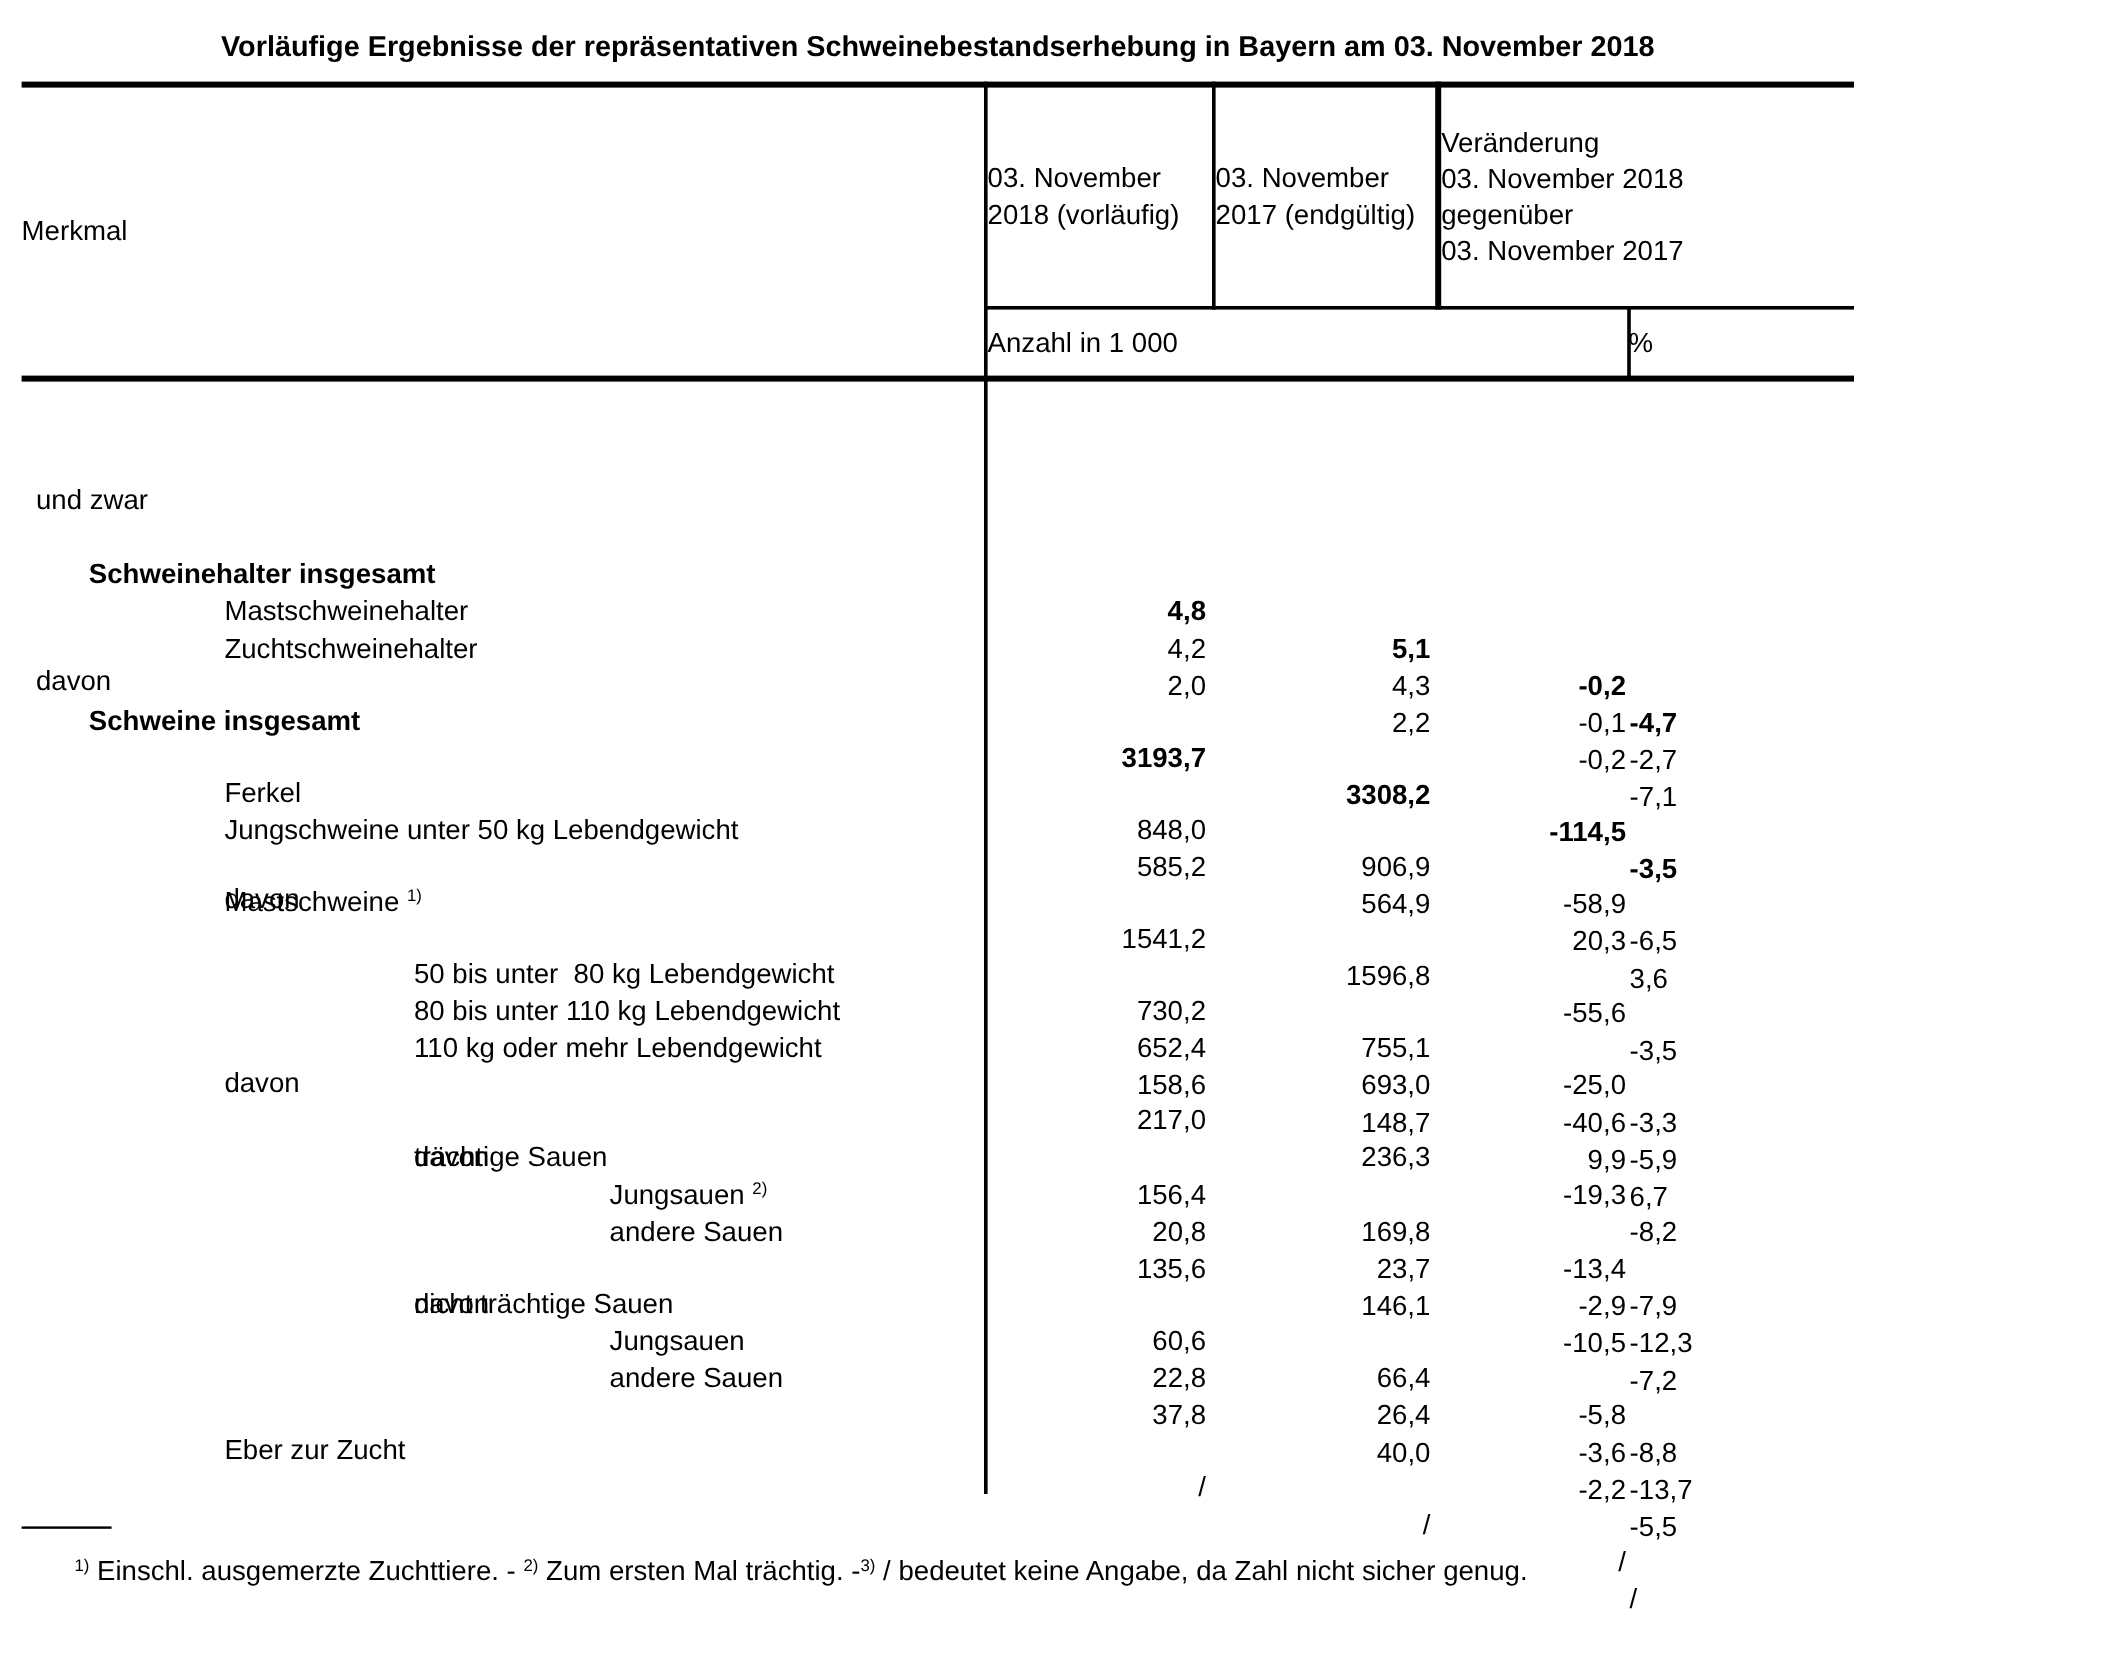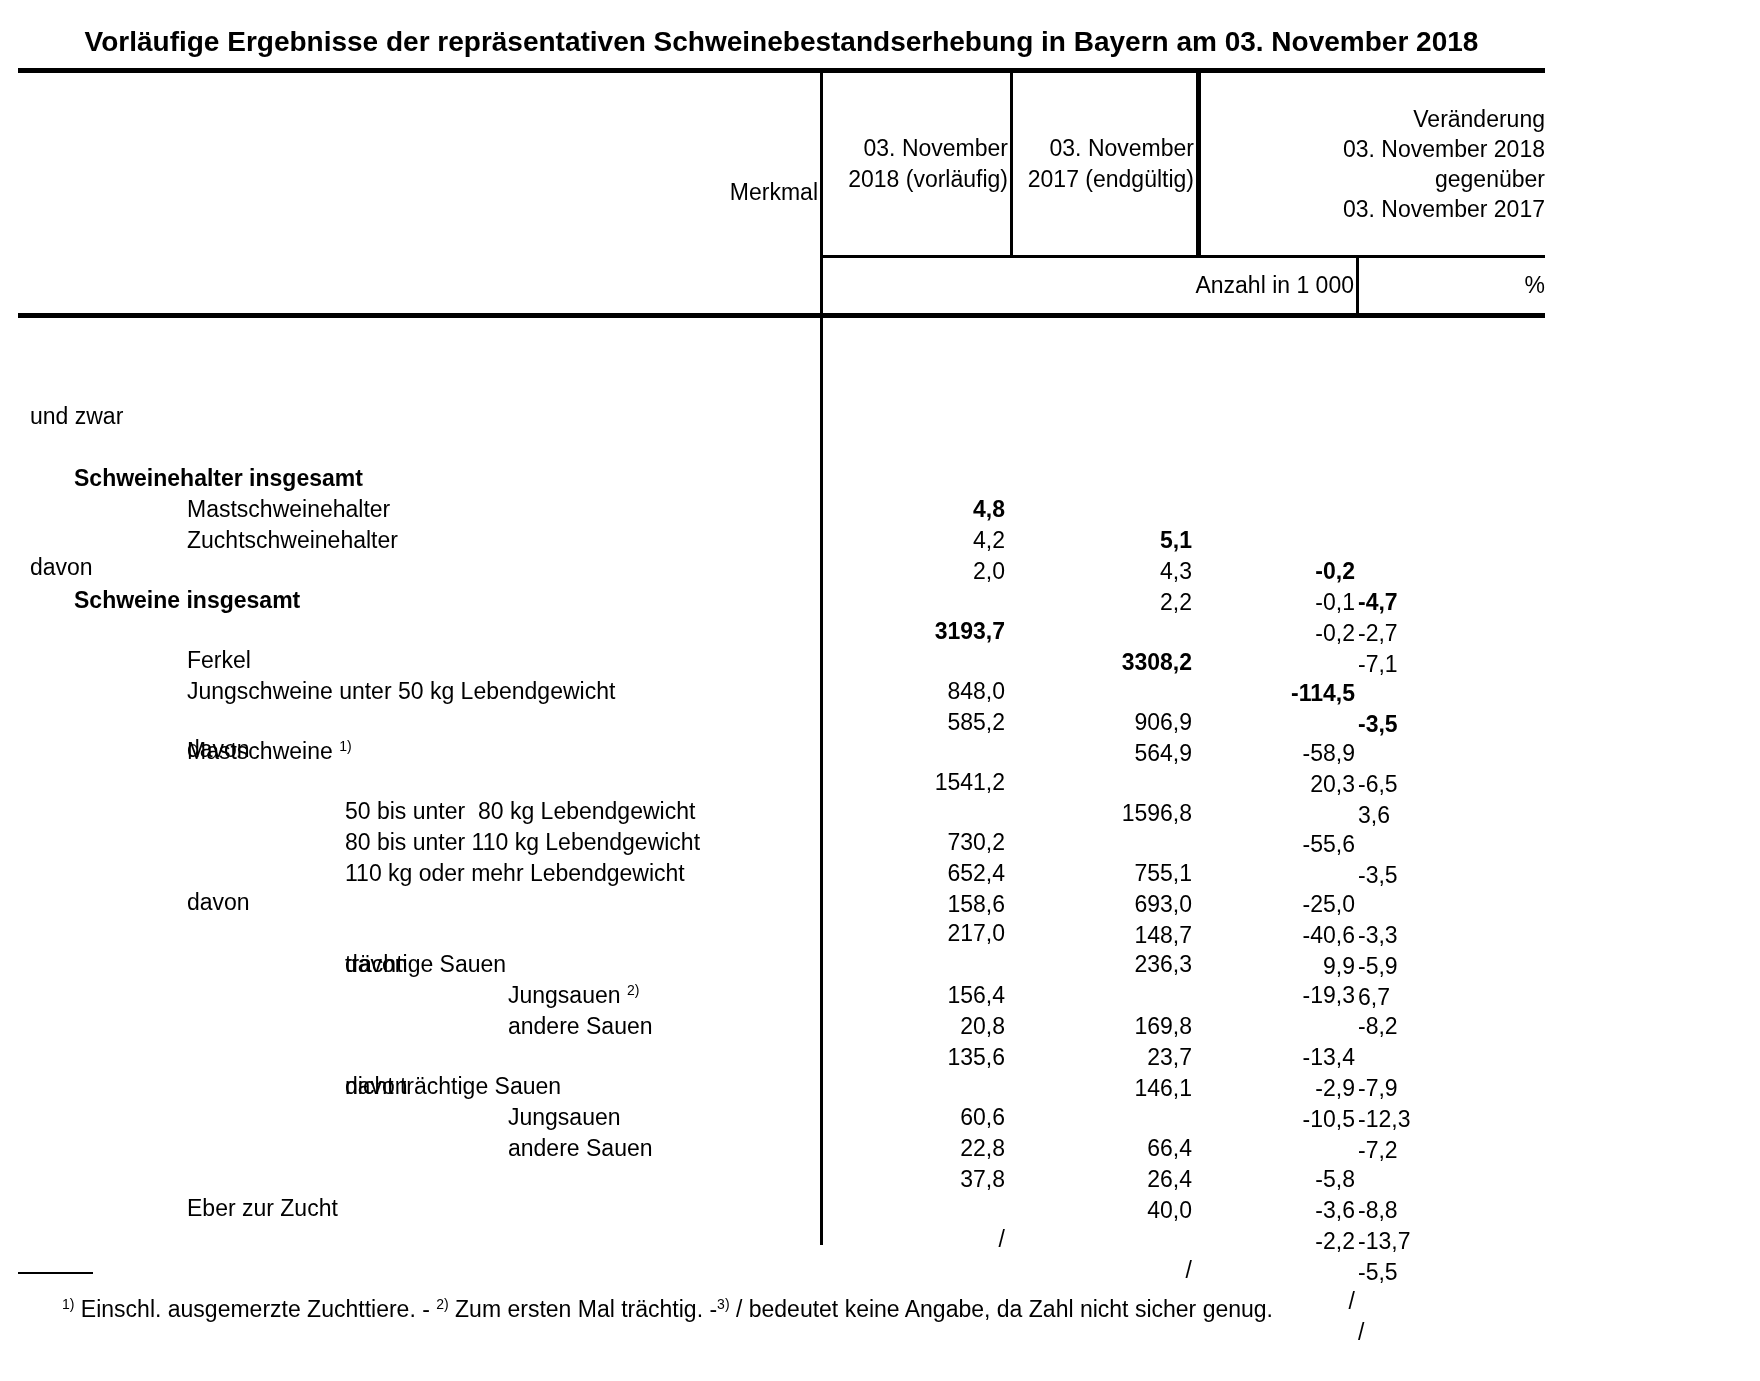--- a/index.html
+++ b/index.html
@@ -12,28 +12,28 @@
     font-size: 23px;
   }
   .abs { position: absolute; }
   .line { position: absolute; background: #000; }
 
   
   #title {
     left: 18px; top: 26px; width: 1527px;
     text-align: center;
     font-weight: bold;
-    font-size: 28px;
+    font-size: 24px;
   }
 
   
   .hcell {
     position: absolute;
     display: flex; flex-direction: column;
-    align-items: flex-end; justify-content: center;
+    align-items: flex-start; justify-content: center;
     text-align: center;
     line-height: 31px;
   }
   #h-merkmal   { left: 18px;   top: 72px;  width: 800px; height: 241px; }
   #h-2018      { left: 823px;  top: 72px;  width: 185px; height: 183px; }
   #h-2017      { left: 1013px; top: 72px;  width: 181px; height: 183px; }
   #h-change    { left: 1201px; top: 72px;  width: 344px; height: 183px; line-height: 30px; }
   #h-anzahl    { left: 823px;  top: 258px; width: 531px; height: 55px; }
   #h-percent   { left: 1357px; top: 258px; width: 188px; height: 55px; }
 

